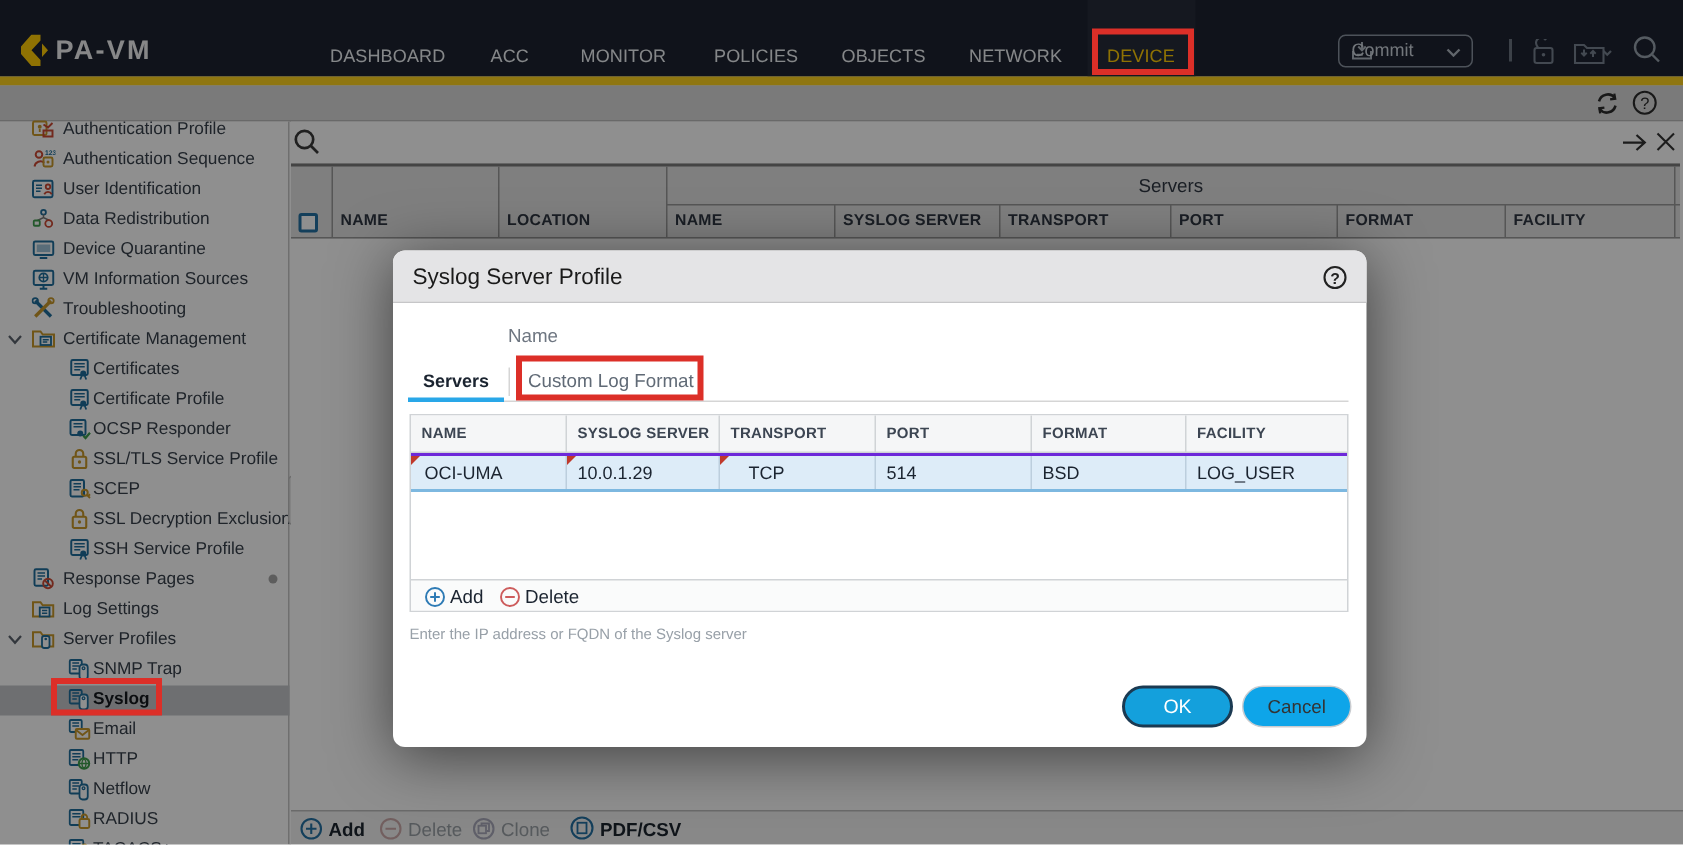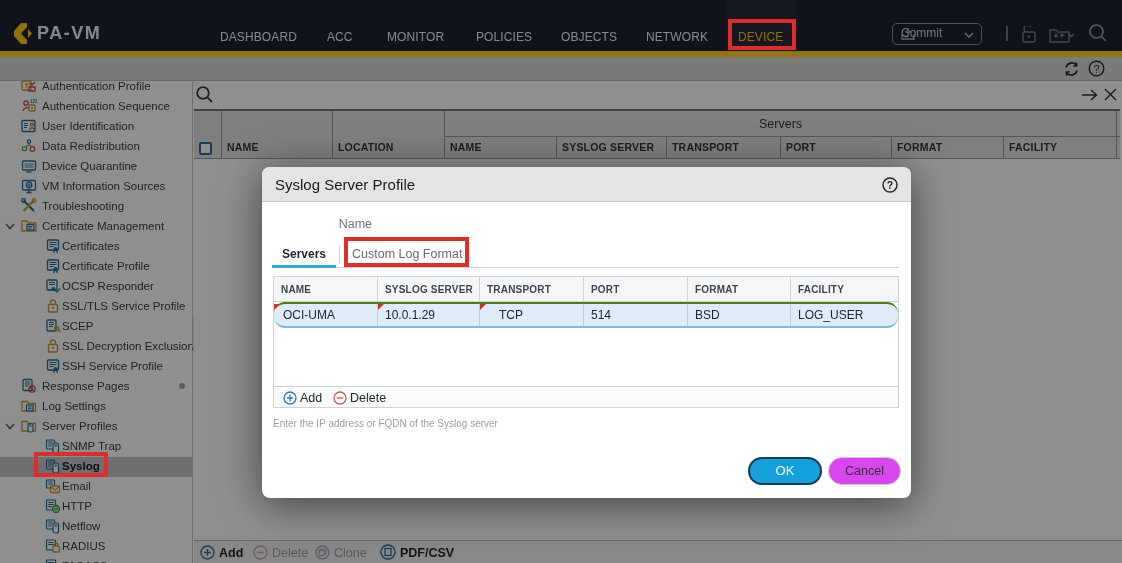--- a/index.html
+++ b/index.html
@@ -46,28 +46,28 @@
 #tabsrv { position:absolute; left:10px; top:80px; width:64px; text-align:center; font-size:12px; font-weight:bold; color:#1b2430; }
 #tabbar { position:absolute; left:10px; top:97.5px; width:64px; height:3.5px; background:#29a7e8; }
 #tabsep { position:absolute; left:77px; top:78px; width:1px; height:19px; background:#d5d5d5; }
 #tabclf { position:absolute; left:90px; top:80px; font-size:12.5px; color:#606a76; }
 #tabline { position:absolute; left:74px; top:100px; width:563px; height:1px; background:#d5d5d5; }
 
 #mtable { position:absolute; left:11px; top:109px; width:626px; height:132px; border:1px solid #d0d3d6; }
 #mthead { position:absolute; left:0; top:0; width:624px; height:25px; background:#f5f6f7; border-bottom:1px solid #d0d3d6; }
 .mh { position:absolute; top:7px; font-size:10px; font-weight:bold; color:#3c4552; letter-spacing:0.2px; }
 .mhl { position:absolute; top:0; width:1px; height:25px; background:#d0d3d6; }
-#mrow { position:absolute; left:0; top:25px; width:624px; height:26px; background:#ddecf8; border-top:2px solid #4d7c0f; border-bottom:2px solid #7db8e0;border-radius:11px; }
+#mrow { position:absolute; left:0; top:25px; width:624px; height:26px; background:#ddecf8; border-top:2px solid #6d28d9; border-bottom:2px solid #7db8e0; }
 .mc { position:absolute; top:4px; font-size:12px; color:#1b2430; }
 .mcl { position:absolute; top:0; width:1px; height:22px; background:#bccedd; }
 .tri { position:absolute; top:0; width:0; height:0; border-top:6px solid #c0392b; border-right:6px solid transparent; }
 #mfoot { position:absolute; left:0; top:109px; width:624px; height:21px; background:#fafbfb; border-top:1px solid #d0d3d6; }
 #helptext { position:absolute; left:11px; top:251px; font-size:10px; color:#98a0a8; }
 #okbtn { position:absolute; left:486px; top:290px; width:74px; height:28px; background:#14a0dc; border:2px solid #1b3a52; border-radius:14px; color:#fff; font-size:13px; text-align:center; line-height:24px; }
-#cancelbtn { position:absolute; left:566px; top:290px; width:73px; height:28px; background:#d946ef; border:1px solid #c9ccd0; border-radius:14px; color:#333; font-size:12.5px; text-align:center; line-height:26px; }
+#cancelbtn { position:absolute; left:566px; top:290px; width:73px; height:28px; background:#0ea5e9; border:1px solid #c9ccd0; border-radius:14px; color:#333; font-size:12.5px; text-align:center; line-height:26px; }
 
 .anno { position:absolute; border:4px solid #dc2f28; z-index:30; }
 </style>
 </head>
 <body>
 <div id="page">
 
   <div id="topbar">
     <svg id="logo" width="20" height="21" viewBox="0 0 20 21">
       <path d="M8 0 L14 0 L14 4 L8 10.5 L14 17 L14 21 L8 21 L1 13 L1 8 Z" fill="#ffcb06"></path>

